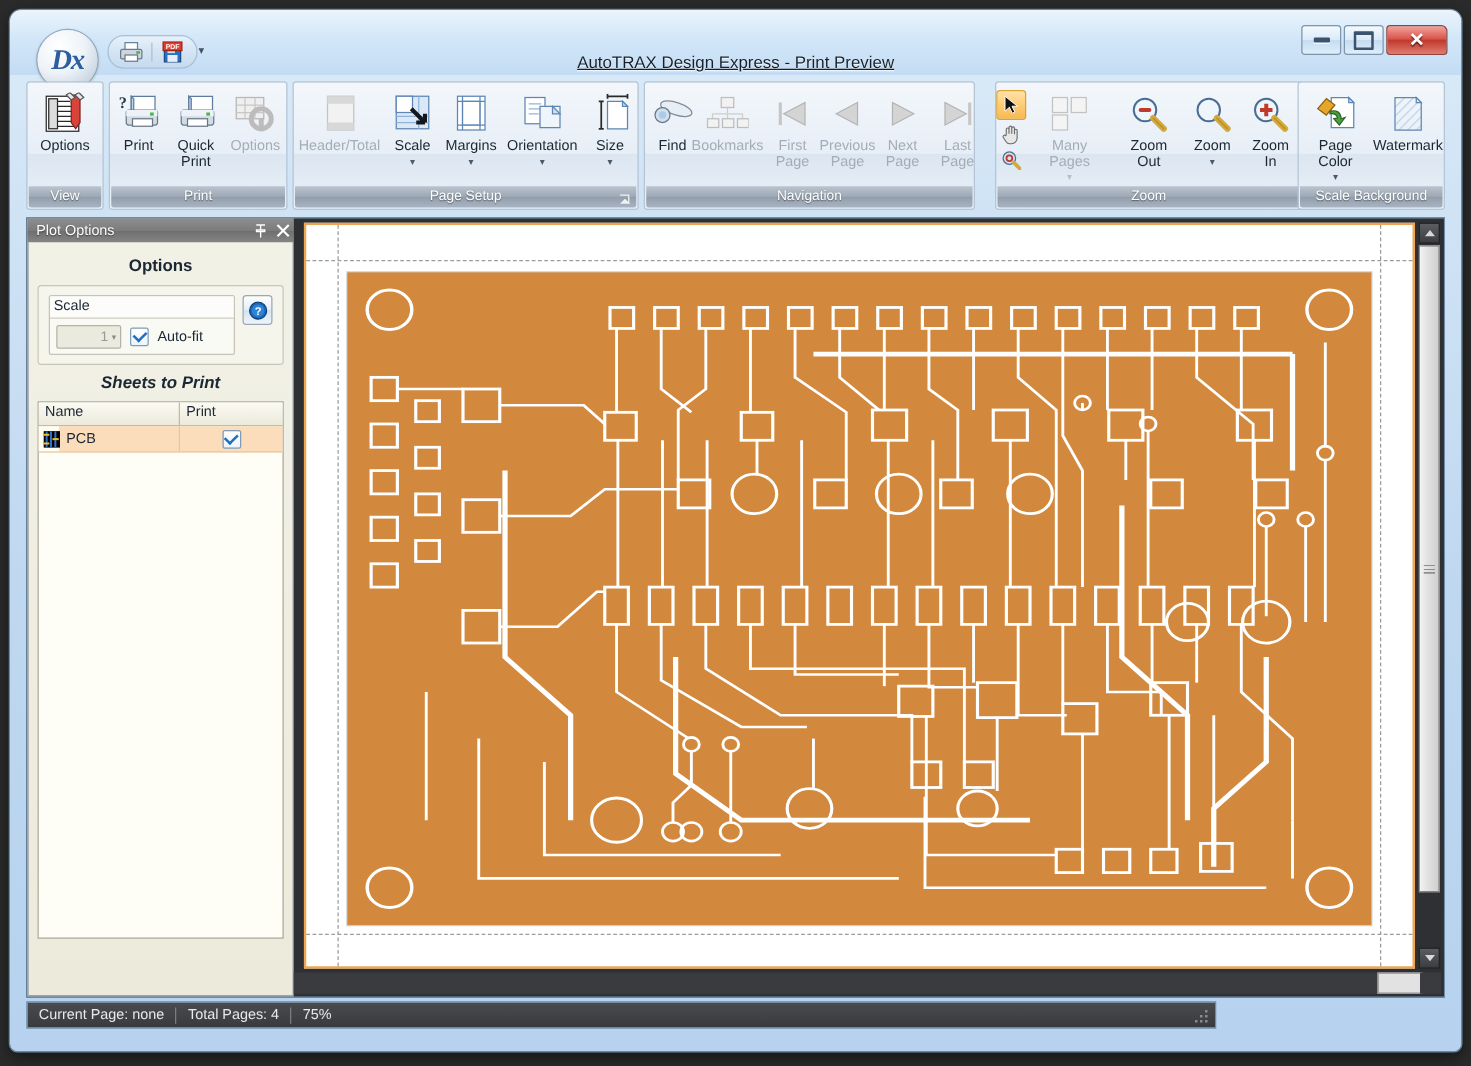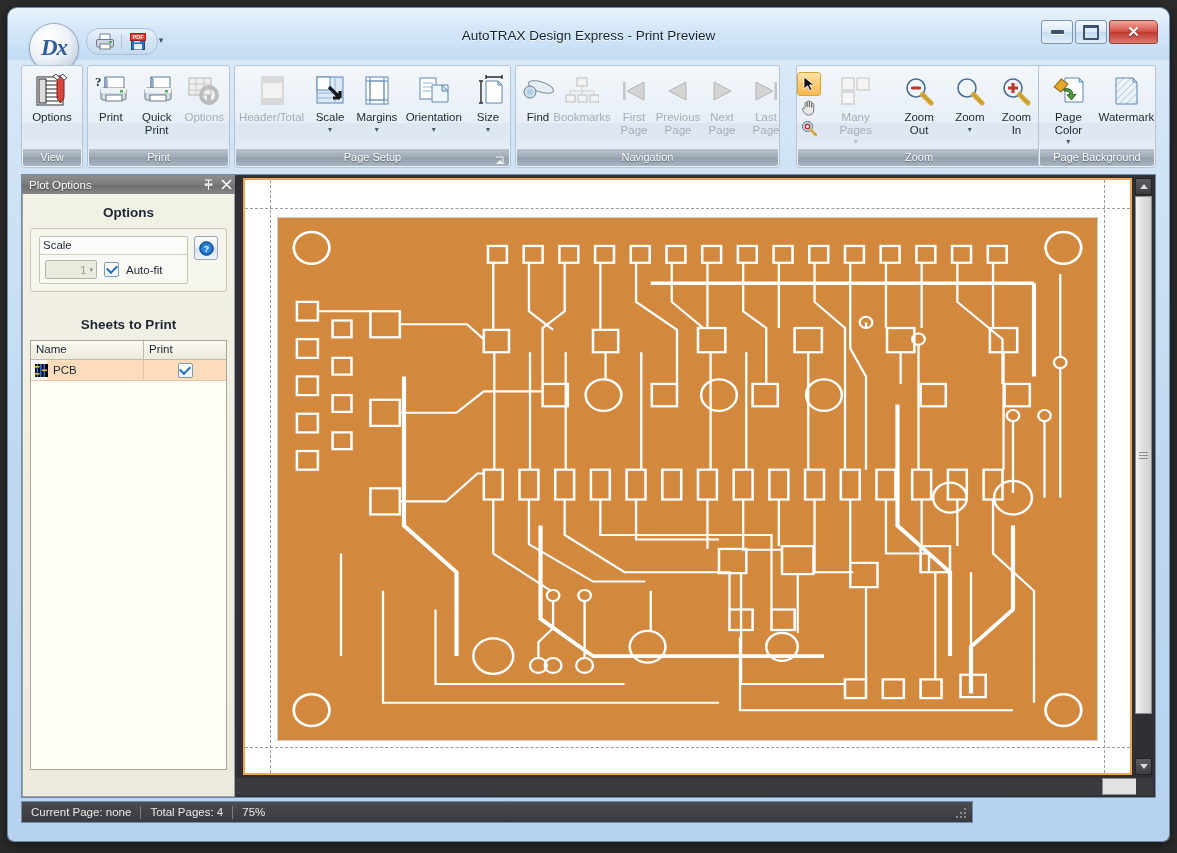--- a/index.html
+++ b/index.html
@@ -35,22 +35,22 @@
     border:1px solid #a9c0d6;border-radius:13px;
     display:flex;align-items:center;gap:4px;padding:0 9px 0 8px;
   }
   .qat-ico{width:20px;height:18px;position:relative;cursor:pointer;}
   .qat-sep{width:1px;height:15px;background:#a9c0d6;margin:0 2px;}
   #qat-more{
     position:absolute;left:145px;top:24px;width:16px;height:16px;
     display:flex;align-items:center;justify-content:center;font-size:9px;color:#44536a;
   }
   #title-text{
-    position:absolute;left:0;top:20px;width:100%;text-align:center;
-    font-size:13.5px;color:#16212e;text-shadow:0 1px 0 rgba(255,255,255,.85);
+    position:absolute;left:0;top:34px;width:100%;text-align:center;
+    font-size:13.5px;color:#16212e;text-shadow:0 1px 0 rgba(255,255,255,.85);text-decoration:underline;
   }
   #wctrl{position:absolute;right:11px;top:12px;display:flex;gap:2px;}
   .wc{
     width:30px;height:22px;border:1px solid #7d96ad;border-radius:3px;
     background:linear-gradient(180deg,#f4f9fd 0%,#dcebf8 48%,#c4dcf2 52%,#dfeefa 100%);
     display:flex;align-items:center;justify-content:center;cursor:pointer;
   }
   .wc.close{
     width:47px;border:1px solid #8d4440;border-radius:3px 5px 3px 3px;
     background:linear-gradient(180deg,#f3a39c 0%,#d9564c 45%,#c03a2e 52%,#e07a6f 100%);
@@ -579,21 +579,21 @@
                 <line x1="0" y1="0" x2="0" y2="5" stroke="#bcd3e8" stroke-width="2"></line>
                   </pattern>
                 </defs>
               <path d="M5 2 L22 2 L26 6 L26 28 L5 28 Z" fill="url(#wm)" stroke="#5e86b5"></path>
               <path d="M22 2 L22 6 L26 6 Z" fill="#dce9f5" stroke="#5e86b5"></path>
             </svg>
           </div>
           <div class="rl">Watermark</div>
         </div>
       </div>
-      <div class="rgroup-title">Page Background</div>
+      <div class="rgroup-title">Scale Background</div>
     </div>
   </div>
 
   <div id="client">
 
     <div id="dock">
       <div id="dock-cap">
         <div id="dock-cap-t">Plot Options</div>
         <div class="cap-ico">
           <svg width="11" height="12" viewBox="0 0 11 12">
@@ -624,21 +624,21 @@
           </div>
           <div class="helpbtn">
             <svg width="15" height="15" viewBox="0 0 15 15">
               <circle cx="7.5" cy="7.5" r="6.8" fill="#1d68b5" stroke="#0d3f75"></circle>
               <circle cx="7.5" cy="7.5" r="5" fill="#2a85da"></circle>
               <text x="7.5" y="11" font-size="9" font-family="Liberation Sans" font-weight="bold" fill="#fff" text-anchor="middle">?</text>
             </svg>
           </div>
         </div>
 
-        <div class="panel-h" style="margin-top:25px;">Sheets to Print</div>
+        <div class="panel-h" style="margin-top:6px;font-style:italic;">Sheets to Print</div>
 
         <div class="grid">
           <div class="grid-head">
             <div class="gh c1">Name</div>
             <div class="gh c2">Print</div>
           </div>
           <div class="grid-row">
             <div class="gc c1">
               <span class="pcb-ico">
                 <svg width="13" height="13" viewBox="0 0 13 13">

